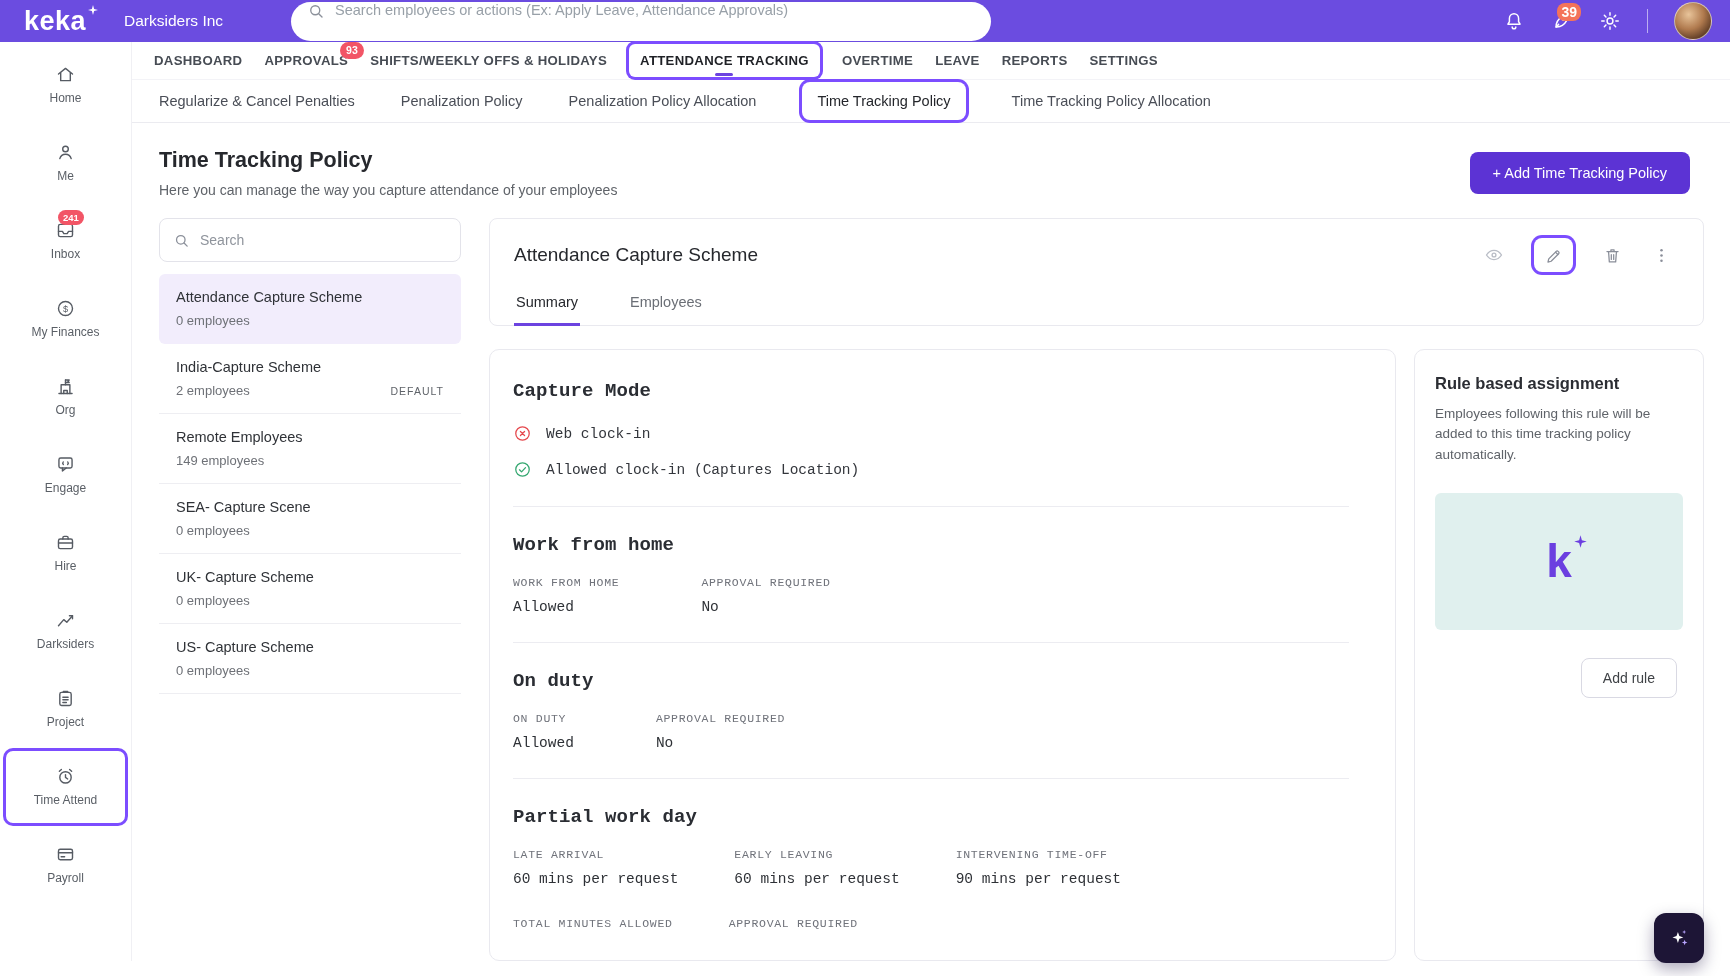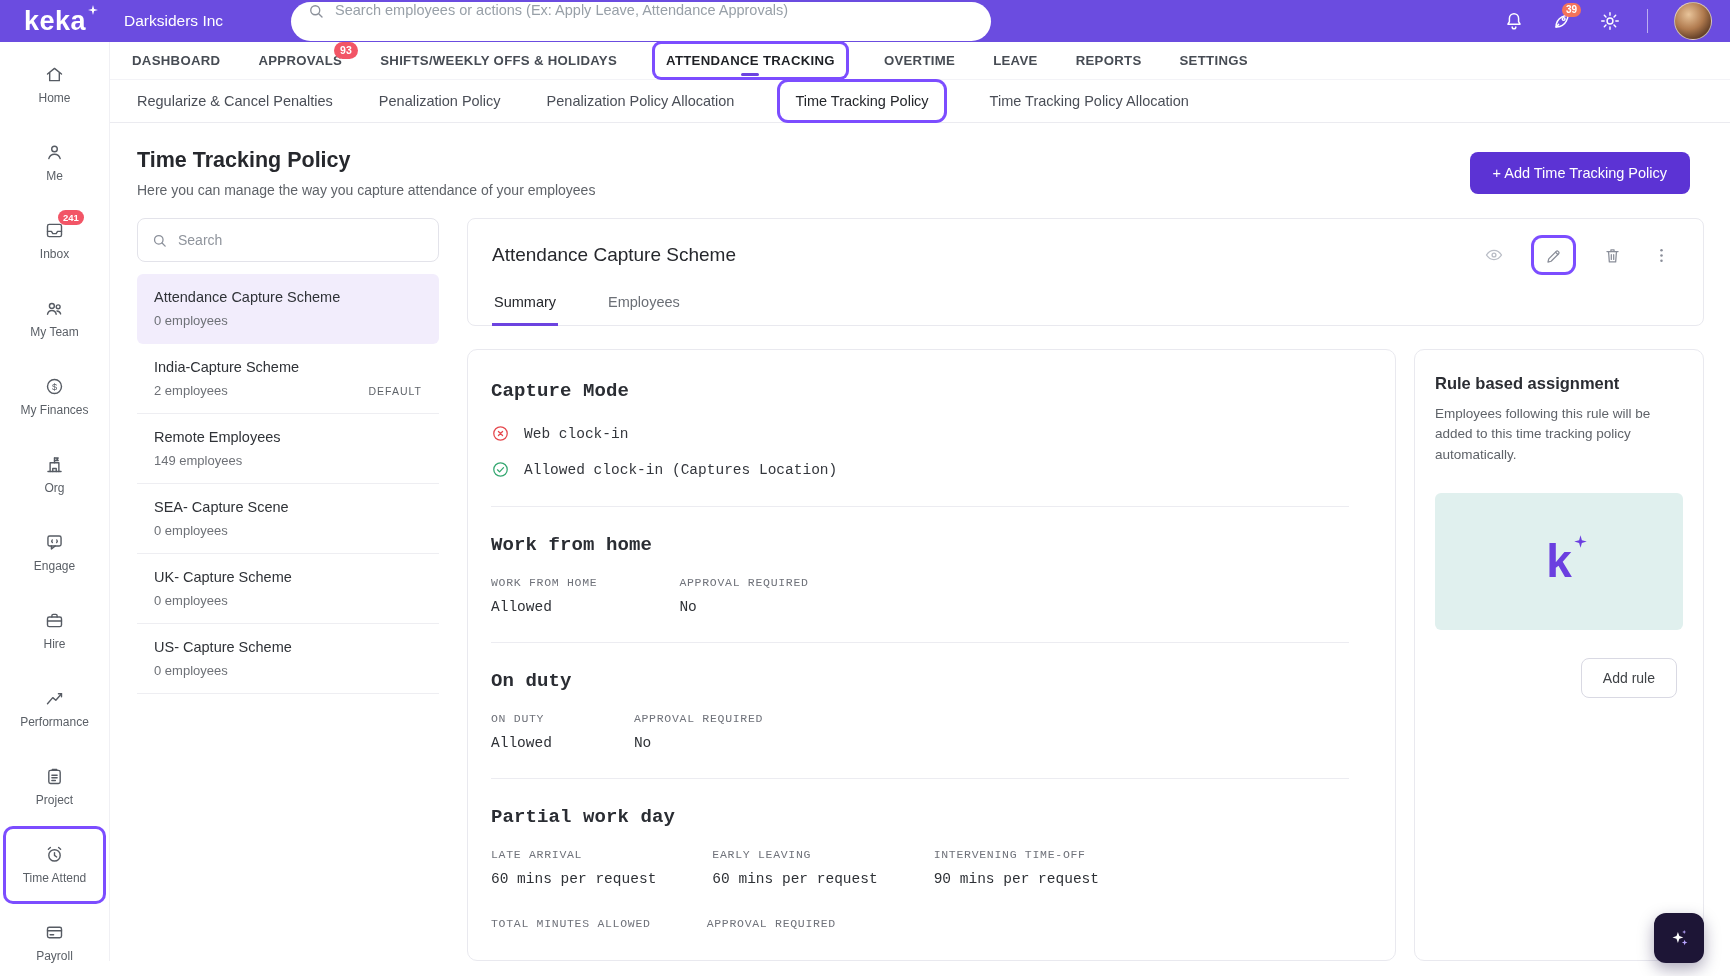--- a/index.html
+++ b/index.html
@@ -28,54 +28,54 @@
   .top-search svg { color: #8b909a; }
   .top-search input {
     border: none; outline: none; flex: 1; font-size: 14.5px; color: #333;
     font-family: "Liberation Sans", sans-serif; background: transparent;
   }
   .top-search input::placeholder { color: #98a0a8; }
   .top-icons { margin-left: auto; display: flex; align-items: center; gap: 26px; }
   .top-icon { color: #ffffff; position: relative; cursor: pointer; }
   .mini-badge {
     position: absolute; top: -7px; right: -8px; background: #f4735a; color: #fff;
-    font-size: 10px; font-weight: bold; border-radius: 8px; padding: 2px 4px; line-height: 1;
+    font-size: 14px; font-weight: bold; border-radius: 8px; padding: 2px 4px; line-height: 1;
   }
   .top-divider { width: 1px; height: 24px; background: rgba(255,255,255,.55); }
   .avatar {
     width: 38px; height: 38px; border-radius: 50%;
     background: radial-gradient(circle at 38% 32%, #e8c49a 0%, #b07a4e 45%, #5d3b24 78%, #2c1d12 100%);
     border: 1.5px solid rgba(255,255,255,.6);
   }
 
   
   .layout { display: flex; height: 919px; }
   .sidebar {
-    width: 110px; background: #fff; border-right: 1px solid #f0f0f4; padding-top: 4px;
+    width: 132px; background: #fff; border-right: 1px solid #f0f0f4; padding-top: 4px;
     flex-shrink: 0;
   }
   .side-item {
     height: 78px; display: flex; flex-direction: column; align-items: center;
     justify-content: center; gap: 7px; position: relative; cursor: pointer;
   }
   .side-item .sicon { color: #565b63; }
   .side-item .slabel { font-size: 12px; color: #5a5f66; text-align: center; line-height: 1.1; }
   .sbadge {
     position: absolute; top: 8px; left: 58px; background: #f25566; color: #fff;
     font-size: 9.5px; font-weight: bold; border-radius: 9px; padding: 2.5px 5px; line-height: 1;
   }
   .side-item.annotated {
     box-shadow: inset 0 0 0 3px #7c4dff; border-radius: 10px; margin: 0 3px;
   }
 
   .main-area { flex: 1; display: flex; flex-direction: column; min-width: 0; }
 
   
   .main-nav {
-    height: 46px; display: flex; align-items: center; gap: 38px; padding-left: 22px;
+    height: 46px; display: flex; align-items: center; gap: 22px; padding-left: 22px;
     border-bottom: 1px solid #f3f3f7;
   }
   .main-tab {
     font-size: 13.2px; font-weight: bold; letter-spacing: .3px; color: #474c54;
     position: relative; cursor: pointer; white-space: nowrap;
   }
   .main-tab.active {
     color: #1f2126; padding: 9px 11px; box-shadow: 0 0 0 3px #7c4dff; border-radius: 6px;
   }
   .active-bar {
@@ -271,31 +271,20 @@
       <span class="sicon">
           <svg viewBox="0 0 24 24" width="21" height="21" fill="none" stroke="currentColor" stroke-width="1.6" stroke-linecap="round" stroke-linejoin="round">
             <rect x="4" y="5" width="16" height="14" rx="2"></rect>
             <path d="M4 13h4.5l1.6 2.6h3.8L15.5 13H20"></path>
           </svg>
         </span>
       <span class="slabel">Inbox</span>
       <span class="sbadge">241</span>
     </div>
 
-    <div class="side-item">
-      <span class="sicon">
-          <svg viewBox="0 0 24 24" width="21" height="21" fill="none" stroke="currentColor" stroke-width="1.6" stroke-linecap="round">
-            <circle cx="9" cy="9" r="2.8"></circle>
-            <circle cx="16.2" cy="10" r="2.2"></circle>
-            <path d="M4 18.5c.8-2.8 3-4.2 5-4.2s4.2 1.4 5 4.2"></path>
-            <path d="M14.8 14.8c1.8.2 3.6 1.3 4.2 3.4"></path>
-          </svg>
-        </span>
-      <span class="slabel">My Team</span>
-    </div>
 
     <div class="side-item">
       <span class="sicon">
           <svg viewBox="0 0 24 24" width="21" height="21" fill="none" stroke="currentColor" stroke-width="1.6">
             <circle cx="12" cy="12" r="8"></circle>
             <text x="12" y="15.8" font-size="10.5" text-anchor="middle" fill="currentColor" stroke="none" font-family="Liberation Sans, sans-serif">$</text>
           </svg>
         </span>
       <span class="slabel">My Finances</span>
     </div>
@@ -335,21 +324,21 @@
       <span class="slabel">Hire</span>
     </div>
 
     <div class="side-item">
       <span class="sicon">
           <svg viewBox="0 0 24 24" width="21" height="21" fill="none" stroke="currentColor" stroke-width="1.6" stroke-linecap="round" stroke-linejoin="round">
             <path d="M4 18l6-7 3.5 3L20 6.5"></path>
             <path d="M16.5 6.5H20V10"></path>
           </svg>
         </span>
-      <span class="slabel">Performance</span>
+      <span class="slabel">Darksiders</span>
     </div>
 
     <div class="side-item">
       <span class="sicon">
           <svg viewBox="0 0 24 24" width="21" height="21" fill="none" stroke="currentColor" stroke-width="1.6" stroke-linecap="round" stroke-linejoin="round">
             <rect x="5.5" y="5" width="13" height="15" rx="2"></rect>
             <path d="M9.5 5V3.8h5V5"></path>
             <path d="M9 10.5h6M9 13.5h6M9 16.5h4"></path>
           </svg>
         </span>

